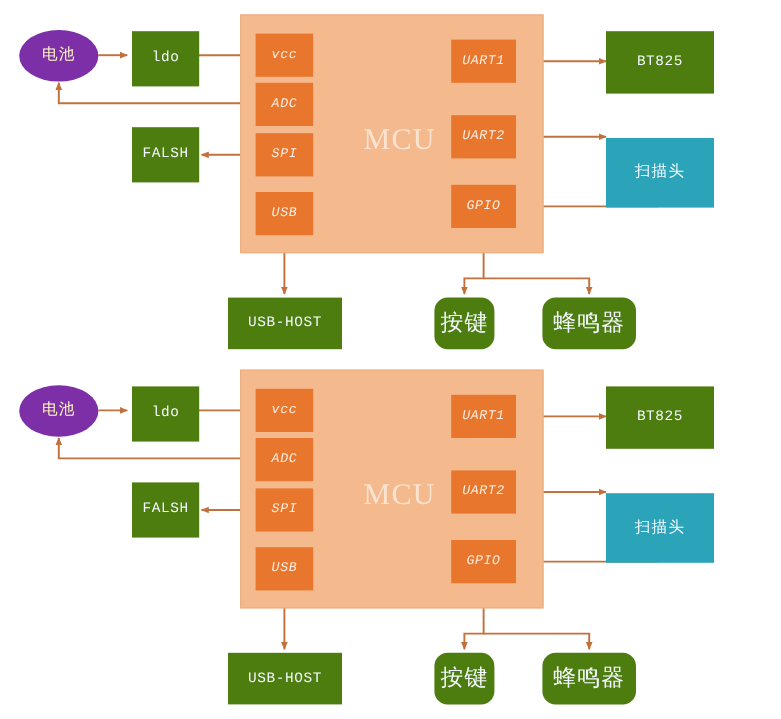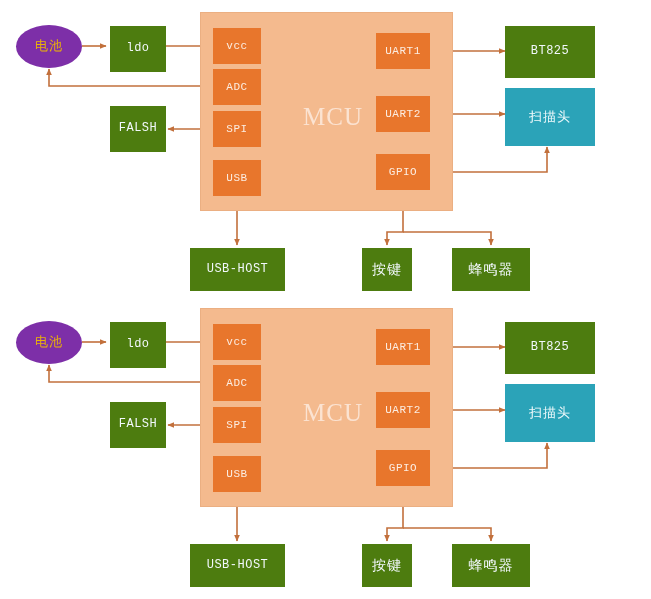--- a/index.html
+++ b/index.html
@@ -34,45 +34,47 @@
     font-family:"Liberation Serif", serif;
     letter-spacing:1px;
   }
   
   .port{
     background:#E8762C;
     font-size:11px;
     font-family:"Liberation Mono", monospace;
     color:#FCEDE2;
     letter-spacing:0.5px;
+    font-style:italic;
   }
   
   .blue{
     background:#4d7c0f;
     font-size:12px;
     color:#F2F8FC;
     font-family:"Liberation Mono", monospace;
     letter-spacing:0.5px;
   }
-  .blue.cjk{font-family:"DejaVu Sans", sans-serif;font-size:14px;letter-spacing:1px;}
+  .blue.cjk{font-family:"DejaVu Sans", sans-serif;font-size:19px;letter-spacing:1px;border-radius:11px;}
   
   .teal{
     background:#2BA3B8;
     font-size:13px;
     color:#F0FAFC;
     font-family:"DejaVu Sans", sans-serif;
     letter-spacing:1px;
+    margin-top:27px;
   }
   
   .battery{
     background:#7D2FA8;
     border-radius:50%;
     font-size:13px;
-    color:#eab308;
-    font-family:Liberation Sans, sans-serif;
+    color:#fef9c3;
+    font-family:Liberation Mono, monospace;
     letter-spacing:1px;
   }
   
   .wires{position:absolute;left:0;top:0;width:651px;height:299px;pointer-events:none;}
 </style>
 </head>
 <body>
 
 <div class="diagram d1">
 

